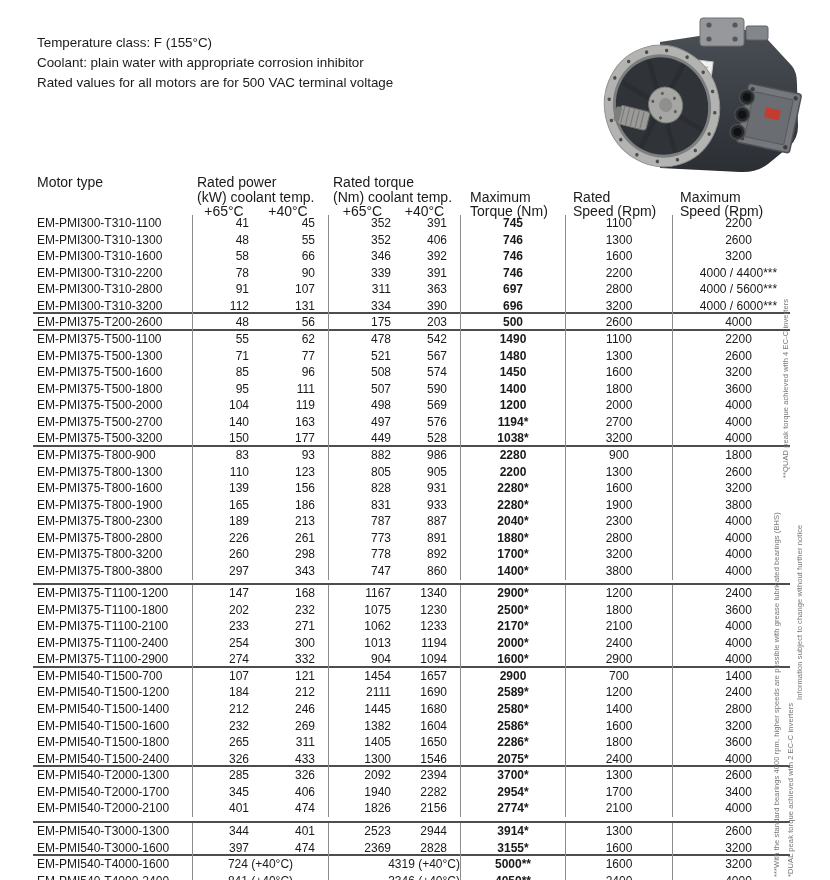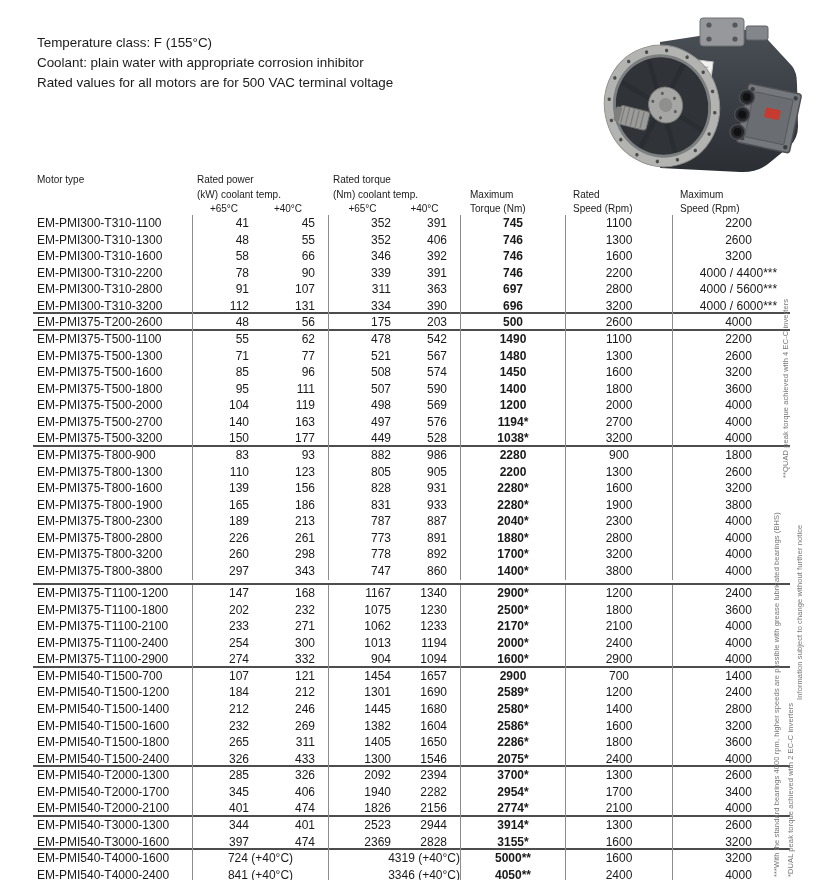--- a/index.html
+++ b/index.html
@@ -5,21 +5,21 @@
   html,body { margin:0; padding:0; background:#ffffff; }
   .page {
     position:relative; width:830px; height:880px; background:#ffffff;
     font-family:"Liberation Sans", sans-serif; color:#1a1a1a; overflow:hidden;
   }
   
   .spec { position:absolute; left:37px; top:33px; font-size:13.4px; line-height:20px; color:#1b1b1b; }
   
   .motor-photo { position:absolute; left:596px; top:10px; }
   
-  .th { position:absolute; font-size:10px; color:#1a1a1a; white-space:nowrap; }
+  .th { position:absolute; font-size:14px; color:#1a1a1a; white-space:nowrap; }
   .th.ctr { text-align:center; }
   
   .tbody { position:absolute; left:33px; top:215px; width:757px; font-size:12px; color:#191919; }
   .tgroup { box-sizing:border-box; border-bottom:2px solid #4d4d4d; }
   .trow { display:flex; height:16.575px; align-items:center; }
   .cell { box-sizing:border-box; height:100%; line-height:16.5px; white-space:nowrap; overflow:visible; }
   .bl { border-left:1px solid #8c8c8c; }
   .c-name  { width:159px; padding-left:4px; }
   .c-p65   { width:64px;  text-align:right; padding-right:7px; }
   .c-p40   { width:72px;  text-align:right; padding-right:13px; }
@@ -458,21 +458,21 @@
           <div class="cell c-t65 bl">1454</div>
           <div class="cell c-t40">1657</div>
           <div class="cell c-maxt bl">2900</div>
           <div class="cell c-rspd bl">700</div>
           <div class="cell c-mspd bl">1400</div>
         </div>
         <div class="trow">
           <div class="cell c-name">EM-PMI540-T1500-1200</div>
           <div class="cell c-p65 bl">184</div>
           <div class="cell c-p40">212</div>
-          <div class="cell c-t65 bl">1301</div>
+          <div class="cell c-t65 bl">2111</div>
           <div class="cell c-t40">1690</div>
           <div class="cell c-maxt bl">2589*</div>
           <div class="cell c-rspd bl">1200</div>
           <div class="cell c-mspd bl">2400</div>
         </div>
         <div class="trow">
           <div class="cell c-name">EM-PMI540-T1500-1400</div>
           <div class="cell c-p65 bl">212</div>
           <div class="cell c-p40">246</div>
           <div class="cell c-t65 bl">1445</div>
@@ -505,21 +505,21 @@
           <div class="cell c-name">EM-PMI540-T1500-2400</div>
           <div class="cell c-p65 bl">326</div>
           <div class="cell c-p40">433</div>
           <div class="cell c-t65 bl">1300</div>
           <div class="cell c-t40">1546</div>
           <div class="cell c-maxt bl">2075*</div>
           <div class="cell c-rspd bl">2400</div>
           <div class="cell c-mspd bl">4000</div>
         </div>
       </div>
-      <div class="tgroup" style="height: 50px;">
+      <div class="tgroup" style="height: 56px;">
         <div class="trow">
           <div class="cell c-name">EM-PMI540-T2000-1300</div>
           <div class="cell c-p65 bl">285</div>
           <div class="cell c-p40">326</div>
           <div class="cell c-t65 bl">2092</div>
           <div class="cell c-t40">2394</div>
           <div class="cell c-maxt bl">3700*</div>
           <div class="cell c-rspd bl">1300</div>
           <div class="cell c-mspd bl">2600</div>
         </div>

